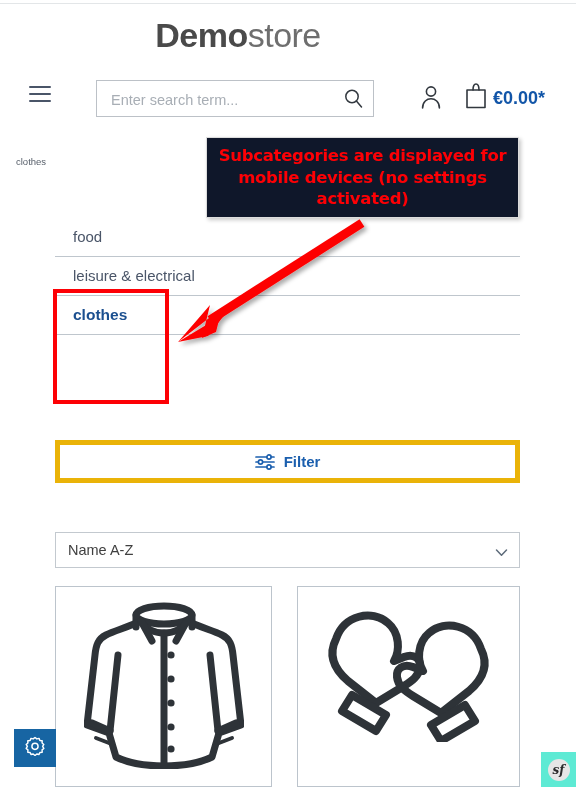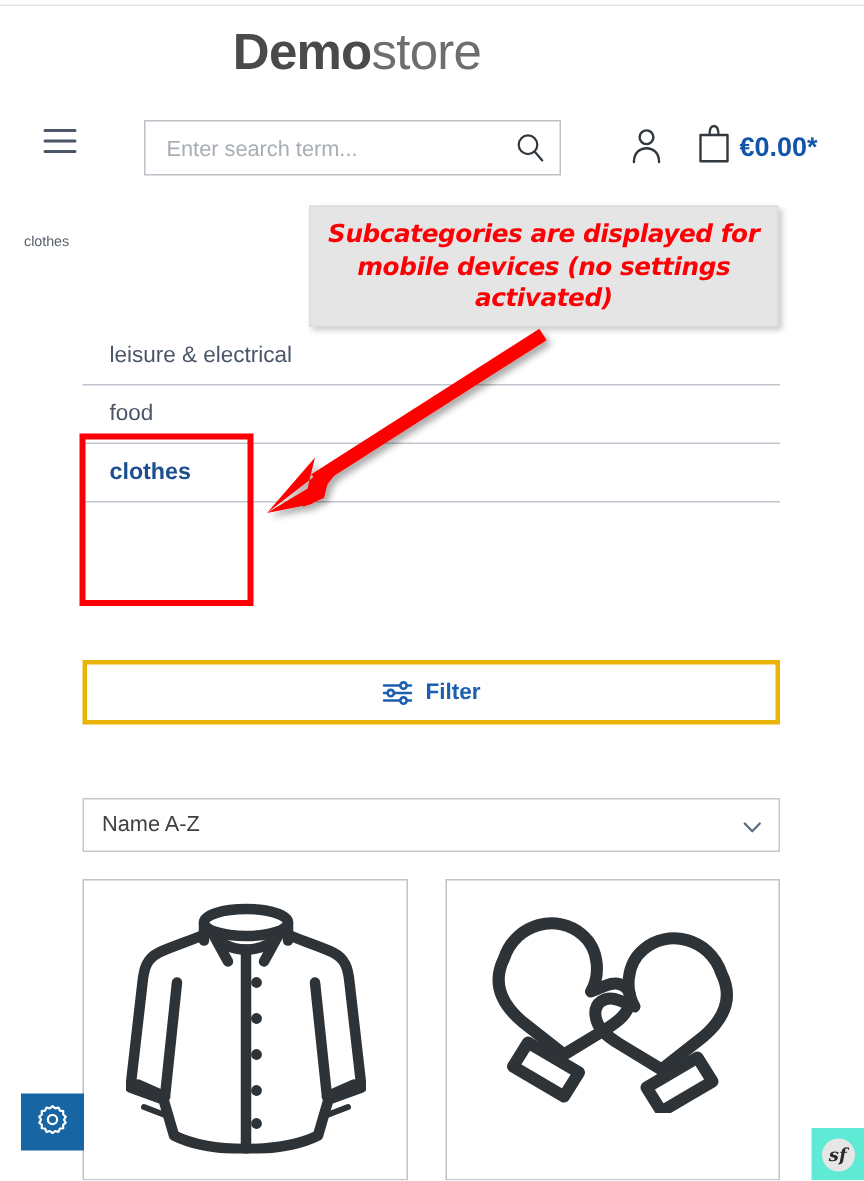--- a/index.html
+++ b/index.html
@@ -155,21 +155,21 @@
     color: #5d6b7a;
     line-height: 35px;
   }
 
   
   .filter-btn {
     position: absolute;
     left: 55px; top: 440px;
     width: 465px; height: 43px;
     box-sizing: border-box;
-    border: 3px solid #eab308;
+    border: 5px solid #eab308;
     background: #fff;
     display: flex;
     align-items: center;
     justify-content: center;
     gap: 9px;
     cursor: pointer;
   }
   .filter-btn .filter-label {
     font-size: 15px;
     font-weight: 700;
@@ -218,29 +218,28 @@
     width: 100%;
     display: flex;
     justify-content: center;
   }
 
   
   .annot-box {
     position: absolute;
     left: 206px; top: 137px;
     width: 313px; height: 81px;
-    background: #e5e5e5;
+    background: #0f172a;
     border: 1px solid #dcdcdc;
     box-shadow: 2px 2px 4px rgba(0,0,0,0.22);
     box-sizing: border-box;
     display: flex;
     align-items: center;
     justify-content: center;
     padding: 0 6px;
-    font-style: italic;
   }
   .annot-text {
     font-family: "DejaVu Sans", sans-serif;
     font-size: 16.5px;
     font-weight: 700;
     color: #fd0005;
     text-align: center;
     line-height: 1.33;
     letter-spacing: -0.3px;
   }
@@ -340,25 +339,25 @@
 
   <div class="cart-amount">€0.00*</div>
 
   <div class="breadcrumb">
     <span>clothes</span>
   </div>
 
   <div class="cat-list">
 
     <div class="cat-row">
+      <span class="cat-label">food</span>
+    </div>
+
+    <div class="cat-row">
       <span class="cat-label">leisure &amp; electrical</span>
-    </div>
-
-    <div class="cat-row">
-      <span class="cat-label">food</span>
     </div>
 
     <div class="cat-row active">
       <span class="cat-label">clothes</span>
     </div>
 
 
 
   </div>
 

